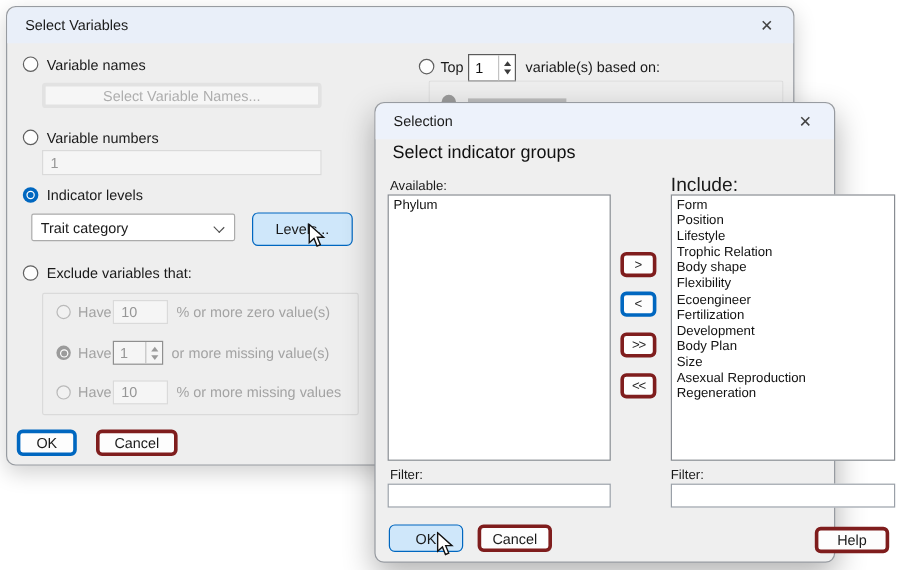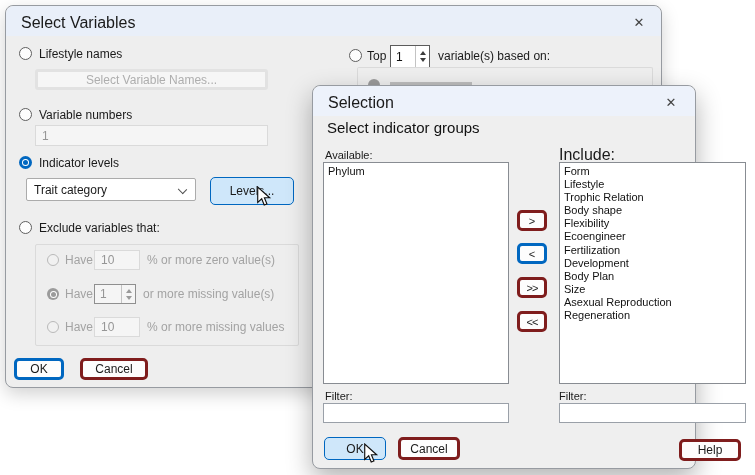--- a/index.html
+++ b/index.html
@@ -3,21 +3,21 @@
 <meta charset="utf-8">
 <style>
   html,body{margin:0;padding:0;}
   body{
     width:755px;height:475px;position:relative;background:#ffffff;
     font-family:"Liberation Sans","DejaVu Sans",sans-serif;
     -webkit-font-smoothing:antialiased;overflow:hidden;
   }
   .dialog{position:absolute;border-radius:8px;border:1px solid #979ba1;box-sizing:border-box;}
   .titlebar{position:absolute;left:0;top:0;right:0;height:30px;border-radius:8px 8px 0 0;}
-  .title-text{position:absolute;left:15px;top:8px;font-size:16px;color:#1a1a1a;}
+  .title-text{position:absolute;left:15px;top:8px;font-size:12px;color:#1a1a1a;}
   .close-btn{position:absolute;top:7px;width:18px;height:18px;font-size:13px;color:#444;
     display:flex;align-items:center;justify-content:center;cursor:default;}
   .lbl{position:absolute;font-size:12px;color:#1a1a1a;white-space:nowrap;line-height:14px;}
   .lbl.dis{color:#a3a3a3;}
   
   .radio{position:absolute;width:13px;height:13px;border-radius:50%;box-sizing:border-box;
     background:#fdfdfd;border:1px solid #5f5f5f;}
   .radio.dis{border-color:#b9b9b9;background:#f1f1f1;}
   .radio.sel{background:#0067c0;border:none;display:flex;align-items:center;justify-content:center;}
   .radio.sel .ring{width:7px;height:7px;border-radius:50%;background:#fff;display:flex;align-items:center;justify-content:center;}
@@ -54,21 +54,21 @@
 </style>
 </head>
 <body>
 
 <div class="dialog" style="left:5px;top:5px;width:657px;height:383px;background:#eeeeee;box-shadow:0 6px 18px rgba(0,0,0,0.18);z-index:1;">
   <div class="titlebar" style="background:#e9eff9;"></div>
   <div class="title-text">Select Variables</div>
   <div class="close-btn" style="right:13px;">✕</div>
 
   <div class="radio" style="left:13px;top:41px;"></div>
-  <div class="lbl" style="left:33px;top:41px;">Lifestyle names</div>
+  <div class="lbl" style="left:33px;top:41px;">Variable names</div>
   <div class="btn disabled" style="left:29px;top:63px;width:233px;height:21px;border-radius:3px;">Select Variable Names...</div>
 
   <div class="radio" style="left:13px;top:102px;"></div>
   <div class="lbl" style="left:33px;top:102px;">Variable numbers</div>
   <div class="field" style="left:29px;top:119px;width:233px;height:21px;">1</div>
 
   <div class="radio sel" style="left:13px;top:150px;">
     <span class="ring">
         <span class="dot"></span>
       </span>
@@ -138,20 +138,21 @@
   <div style="position:absolute;left:14px;top:33px;font-size:15px;color:#111;">Select indicator groups</div>
 
   <div class="lbl" style="left:12px;top:62px;font-size:11px;">Available:</div>
   <div class="listbox" style="left:10px;top:76px;width:186px;height:222px;">
       <div class="list-item">Phylum</div>
     </div>
 
   <div class="lbl" style="left:246px;top:62px;font-size:16px;">Include:</div>
   <div class="listbox" style="left:246px;top:76px;width:187px;height:222px;">
       <div class="list-item">Form</div>
+      <div class="list-item">Position</div>
       <div class="list-item">Lifestyle</div>
       <div class="list-item">Trophic Relation</div>
       <div class="list-item">Body shape</div>
       <div class="list-item">Flexibility</div>
       <div class="list-item">Ecoengineer</div>
       <div class="list-item">Fertilization</div>
       <div class="list-item">Development</div>
       <div class="list-item">Body Plan</div>
       <div class="list-item">Size</div>
       <div class="list-item">Asexual Reproduction</div>

